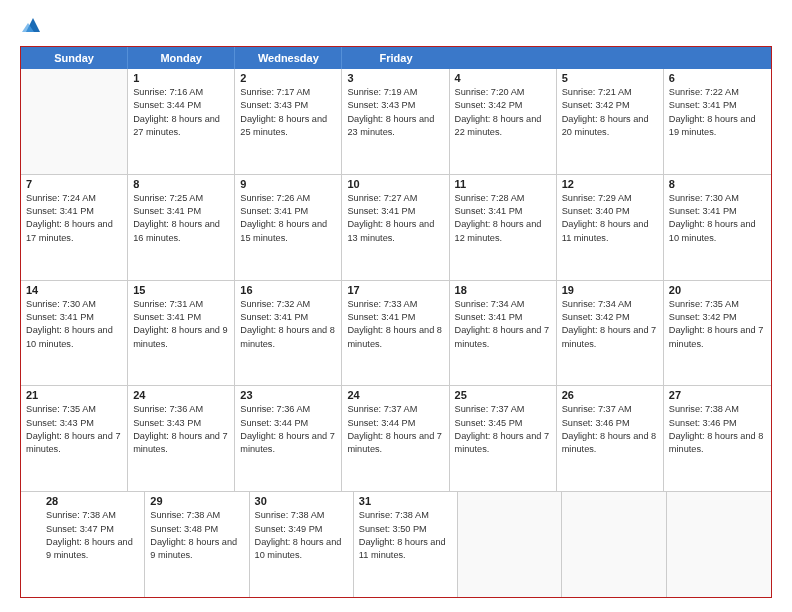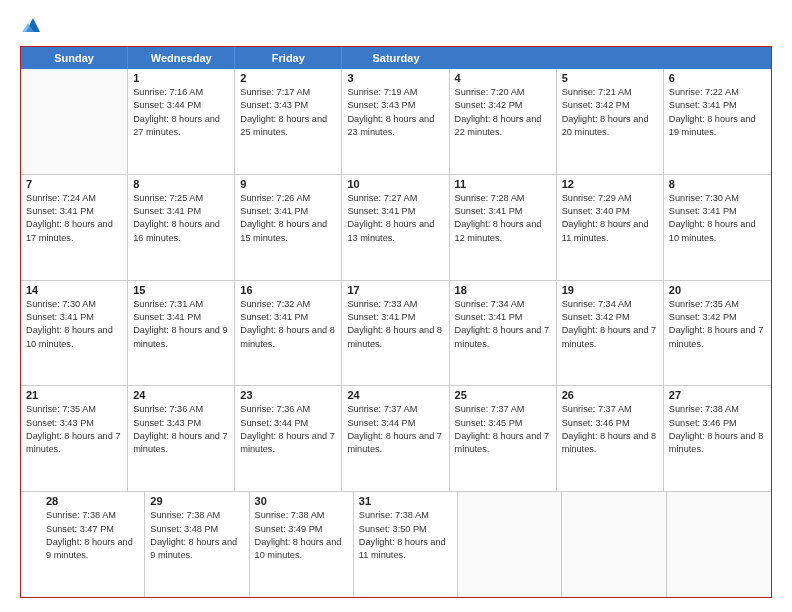--- a/index.html
+++ b/index.html
@@ -133,23 +133,23 @@
     </div>
     <div class="title-block">
       <div class="month-title"></div>
       <div class="location"></div>
     </div>
   </div>
 
   <div class="outer-border">
     <div class="cal-header">
     <div class="cal-header-cell">Sunday</div>
+        <div class="cal-header-cell">Monday</div>
         <div class="cal-header-cell">Wednesday</div>
         <div class="cal-header-cell">Friday</div>
-        <div class="cal-header-cell">Saturday</div>
       </div>
     <div class="cal-body">
     <div class="cal-row">
           <div class="cal-cell empty"></div>
           <div class="cal-cell">
             <span class="day-number">1</span>
             <div class="info">Sunrise: 7:16 AM<br>Sunset: 3:44 PM<br>Daylight: 8 hours and 27 minutes.</div>
           </div>
           <div class="cal-cell">
             <span class="day-number">2</span>

